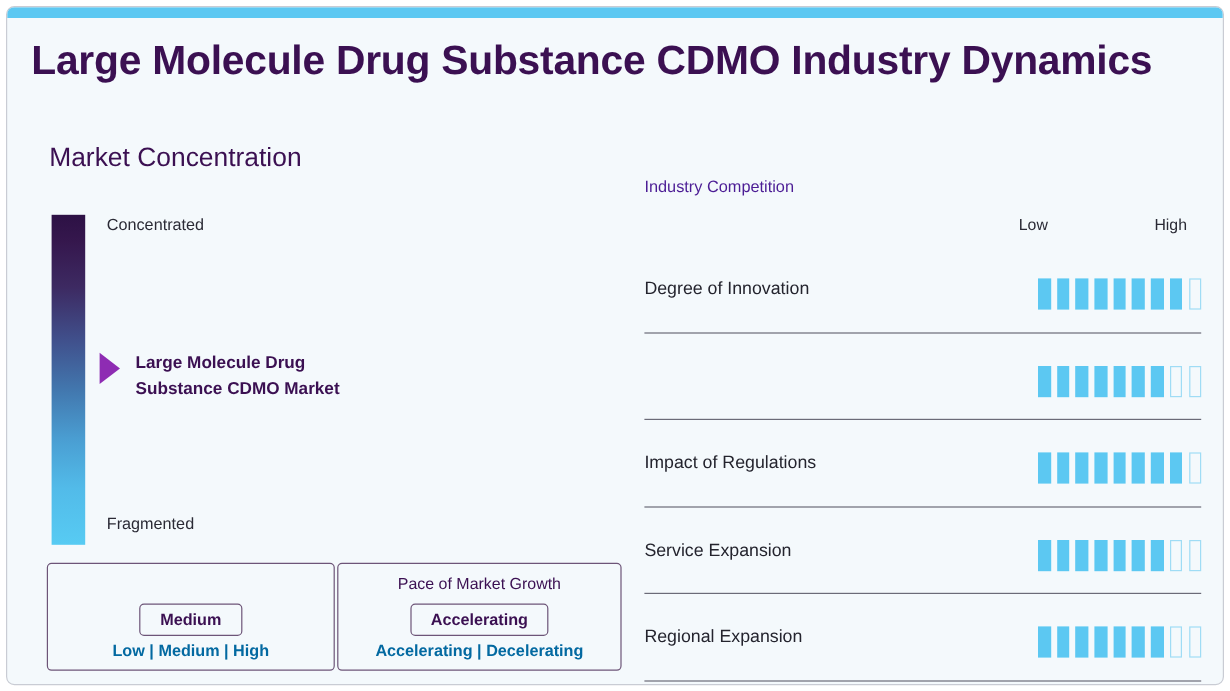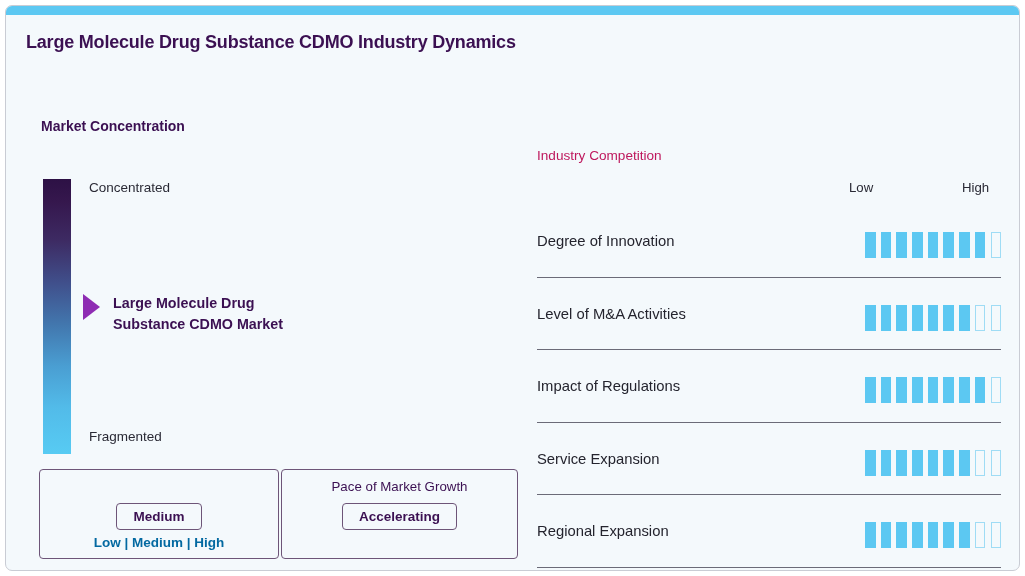--- a/index.html
+++ b/index.html
@@ -40,21 +40,21 @@
   .header {
     position: absolute;
     left: 0; top: 9px;
     width: 100%;
     height: 72px;
   }
   .title {
     position: absolute;
     left: 20px;
     top: 17px;
-    font-size: 18px;
+    font-size: 34px;
     font-weight: bold;
     color: #3b1052;
     letter-spacing: -0.2px;
     white-space: nowrap;
   }
 
   
   .logo {
     position: absolute;
     right: 21px;
@@ -142,22 +142,22 @@
   
   .panel-left {
     position: absolute;
     left: 0;
     top: 81px;
     width: 512px;
     height: 485px;
   }
   .section-title {
     position: absolute;
-    font-size: 14px;
-    font-weight: bold;
+    font-size: 22px;
+    font-weight: normal;
     color: #3b1052;
     white-space: nowrap;
   }
   .mc-title { left: 35px; top: 31px; }
 
   .gradient-bar {
     position: absolute;
     left: 37px;
     top: 92px;
     width: 28px;
@@ -259,21 +259,21 @@
     top: 81px;
     width: 503px;
     height: 485px;
   }
   .mch-title { left: 19px; top: 31px; }
   .mch-sub {
     position: absolute;
     left: 19px;
     top: 61px;
     font-size: 13.6px;
-    color: #be185d;
+    color: #4c1d95;
     white-space: nowrap;
   }
   .axis-low, .axis-high {
     position: absolute;
     top: 93px;
     font-size: 13.2px;
     color: #2a2a35;
     white-space: nowrap;
   }
   .axis-low  { left: 331px; }
@@ -342,20 +342,21 @@
         <div class="ib-value">Medium</div>
       </div>
       <div class="ib-options">Low | Medium | High</div>
     </div>
 
     <div class="info-box box-pace">
       <div class="ib-title">Pace of Market Growth</div>
       <div class="ib-value-wrap">
         <div class="ib-value">Accelerating</div>
       </div>
+      <div class="ib-options">Accelerating | Decelerating</div>
     </div>
   </div>
 
   <div class="panel-right">
 
     <div class="mch-sub">Industry Competition</div>
 
     <div class="axis-low">Low</div>
     <div class="axis-high">High</div>
 
@@ -368,21 +369,20 @@
             <div class="tick on"></div>
             <div class="tick on"></div>
             <div class="tick on"></div>
             <div class="tick on"></div>
             <div class="tick on"></div>
             <div class="tick on"></div>
             <div class="tick off"></div>
           </div>
         </div>
         <div class="char-row" style="top: 190.6px;">
-          <div class="char-label">Level of M&amp;A Activities</div>
           <div class="bar-group">
             <div class="tick on"></div>
             <div class="tick on"></div>
             <div class="tick on"></div>
             <div class="tick on"></div>
             <div class="tick on"></div>
             <div class="tick on"></div>
             <div class="tick on"></div>
             <div class="tick off"></div>
             <div class="tick off"></div>

